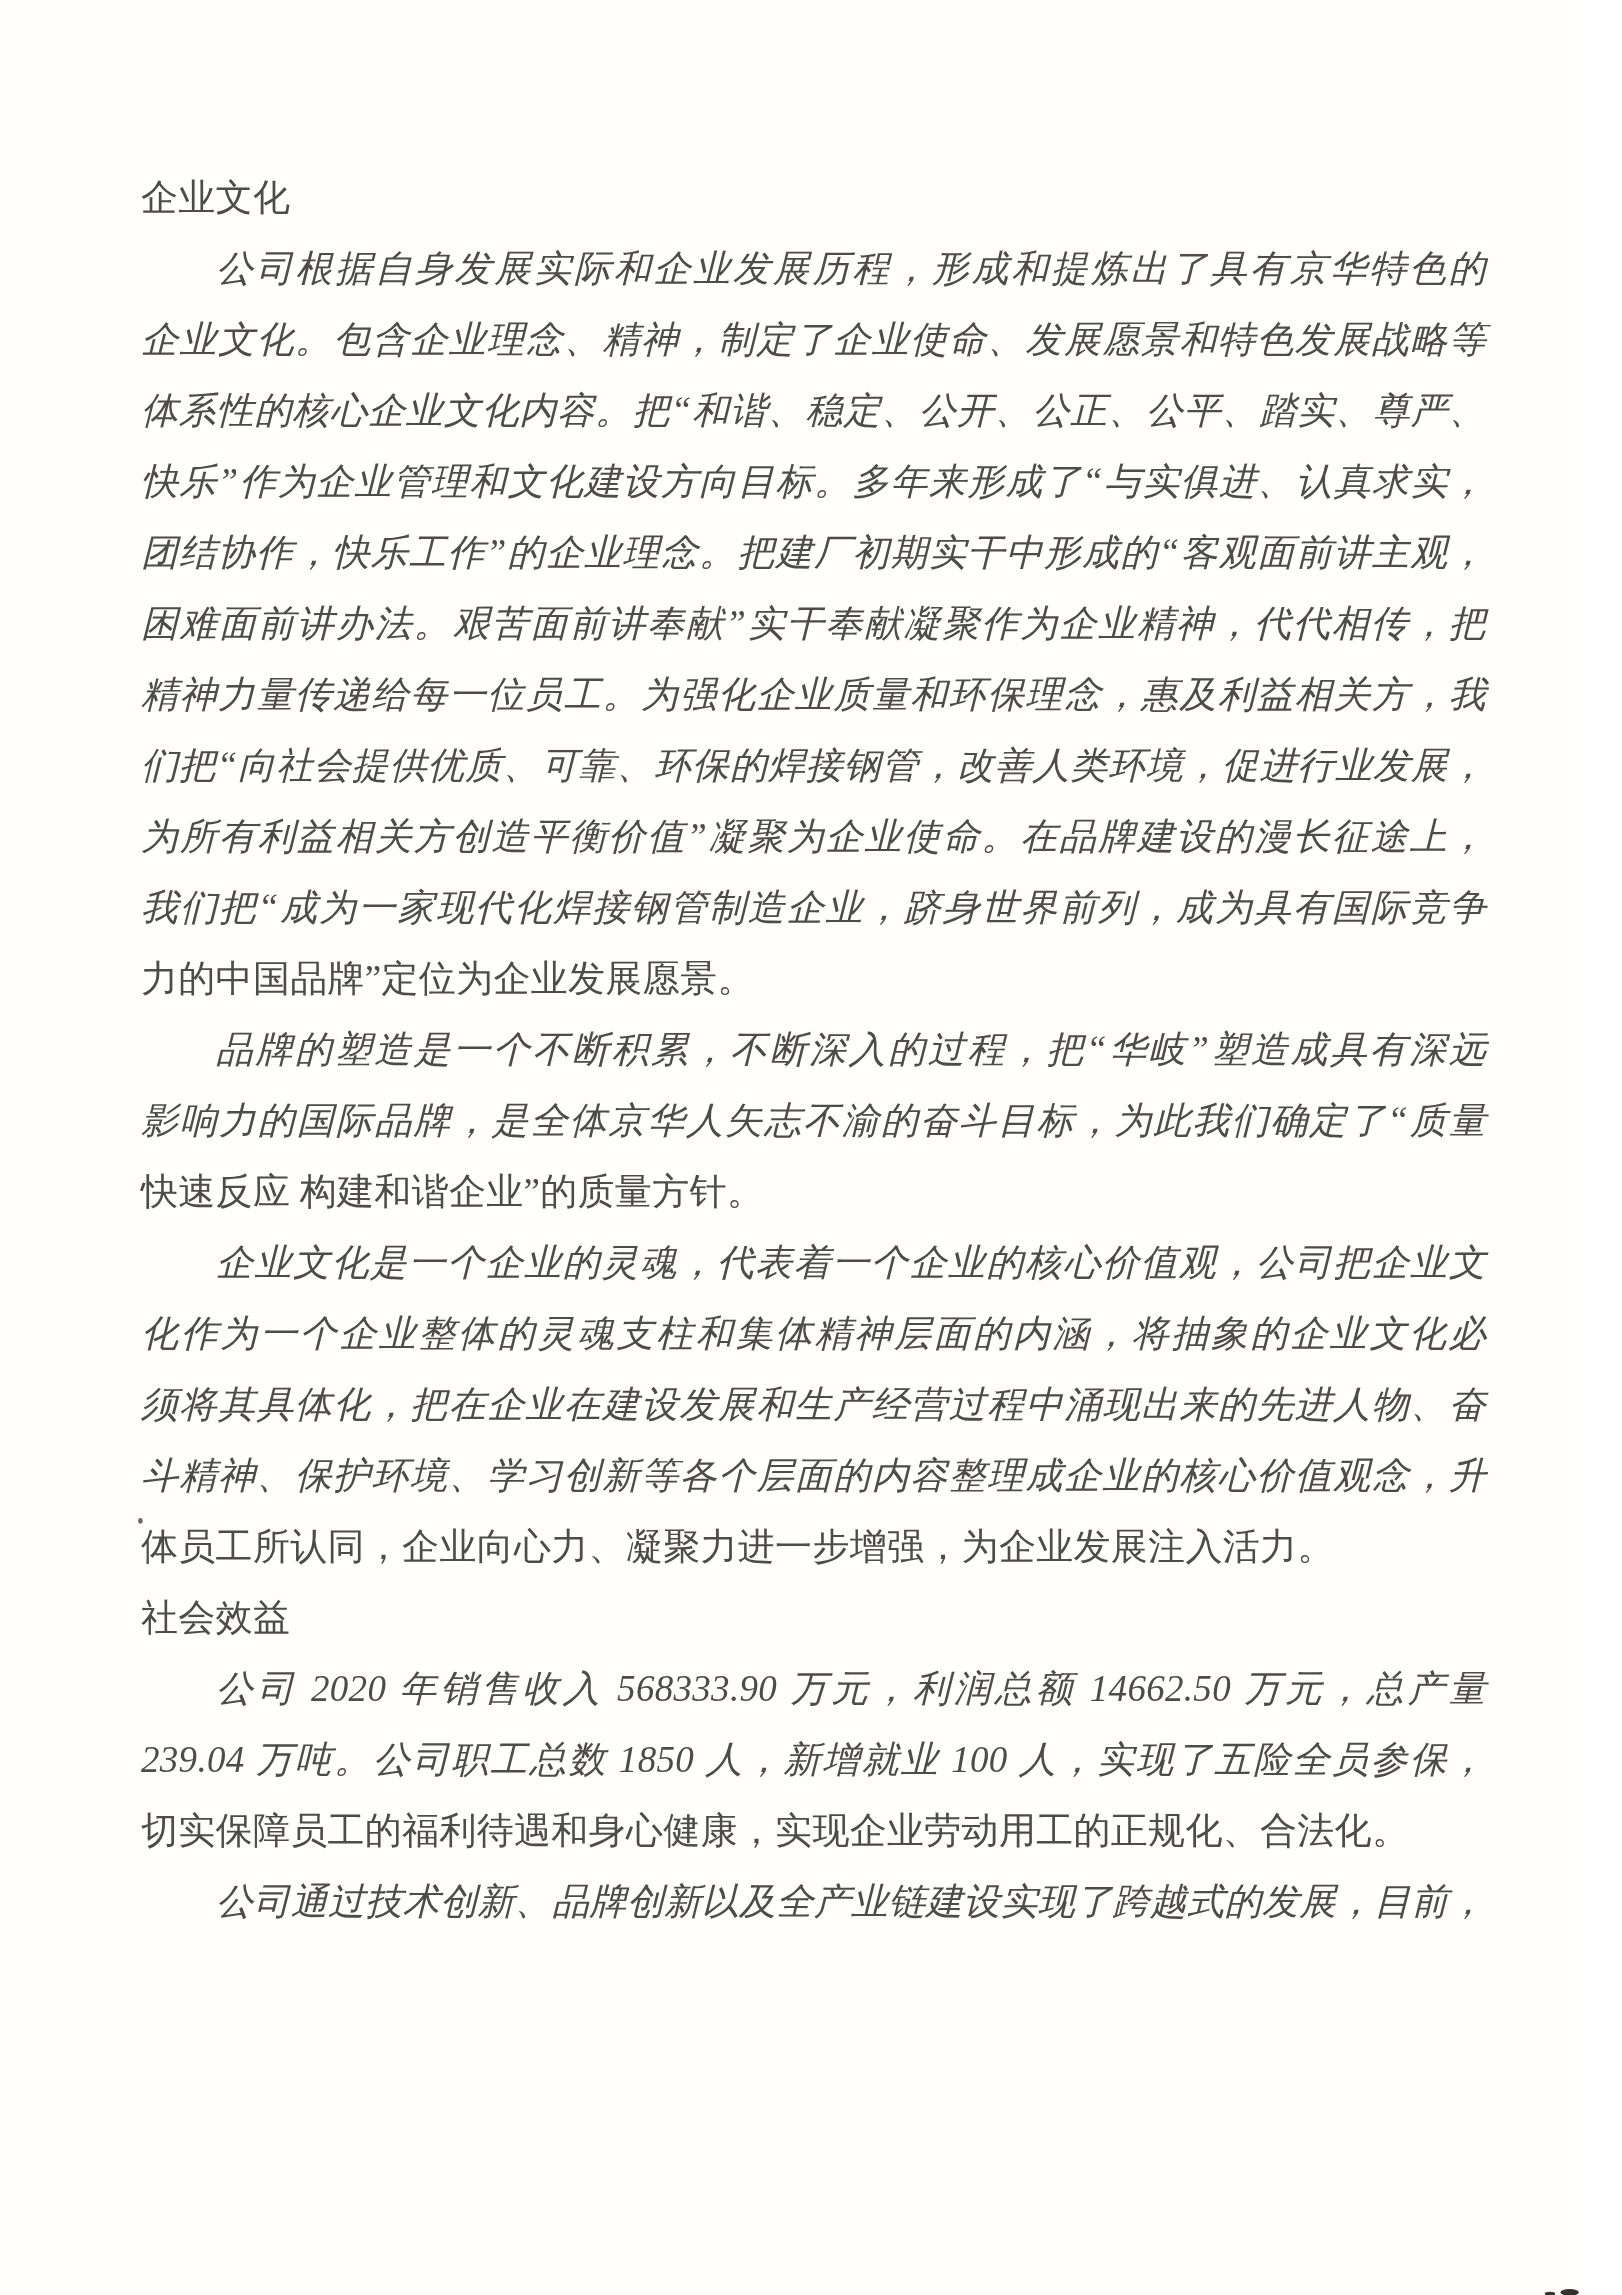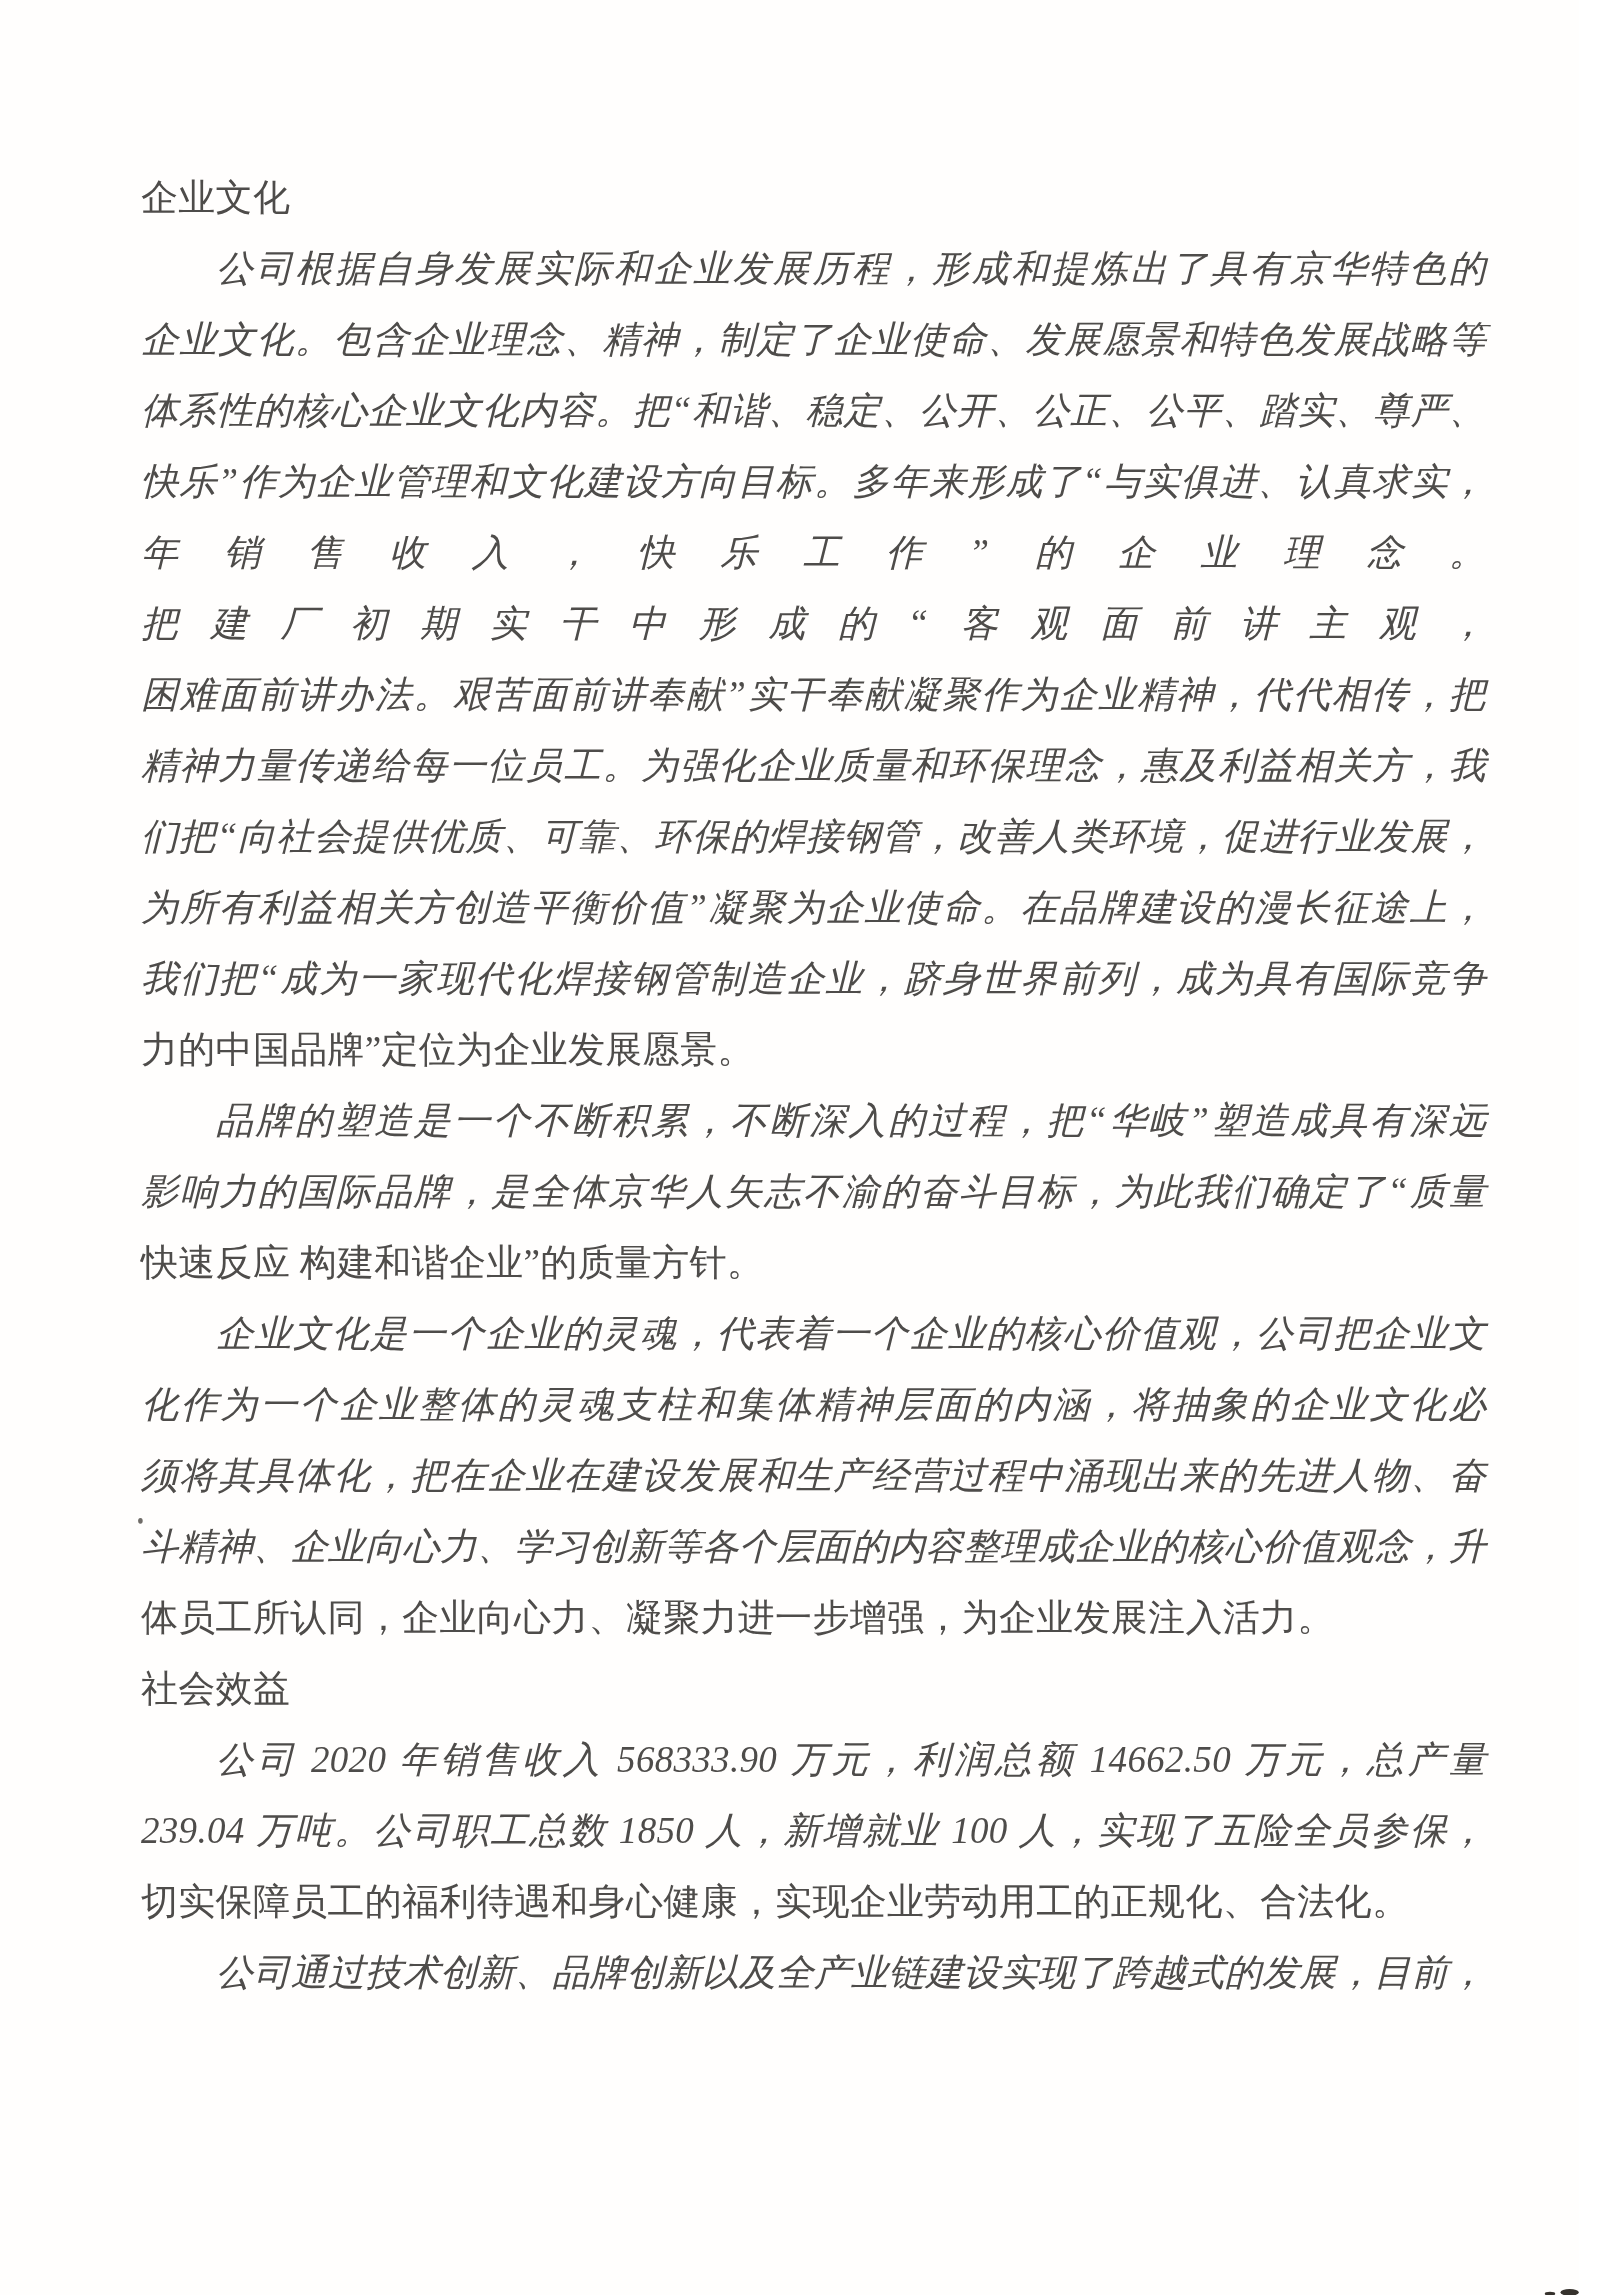--- a/index.html
+++ b/index.html
@@ -57,34 +57,34 @@
 <body>
 
 <div class="page">
 
   <main class="textblock" id="textblock">
       <p class="line heading">企业文化</p>
       <p class="line indent fill">公司根据自身发展实际和企业发展历程，形成和提炼出了具有京华特色的</p>
       <p class="line fill">企业文化。包含企业理念、精神，制定了企业使命、发展愿景和特色发展战略等</p>
       <p class="line fill">体系性的核心企业文化内容。把“和谐、稳定、公开、公正、公平、踏实、尊严、</p>
       <p class="line fill">快乐”作为企业管理和文化建设方向目标。多年来形成了“与实俱进、认真求实，</p>
-      <p class="line fill">年销售收入，快乐工作”的企业理念。把建厂初期实干中形成的“客观面前讲主观，</p>
+      <p class="line fill">团结协作，快乐工作”的企业理念。把建厂初期实干中形成的“客观面前讲主观，</p>
       <p class="line fill">困难面前讲办法。艰苦面前讲奉献”实干奉献凝聚作为企业精神，代代相传，把</p>
       <p class="line fill">精神力量传递给每一位员工。为强化企业质量和环保理念，惠及利益相关方，我</p>
       <p class="line fill">们把“向社会提供优质、可靠、环保的焊接钢管，改善人类环境，促进行业发展，</p>
       <p class="line fill">为所有利益相关方创造平衡价值”凝聚为企业使命。在品牌建设的漫长征途上，</p>
       <p class="line fill">我们把“成为一家现代化焊接钢管制造企业，跻身世界前列，成为具有国际竞争</p>
       <p class="line">力的中国品牌”定位为企业发展愿景。</p>
       <p class="line indent fill">品牌的塑造是一个不断积累，不断深入的过程，把“华岐”塑造成具有深远</p>
       <p class="line fill">影响力的国际品牌，是全体京华人矢志不渝的奋斗目标，为此我们确定了“质量</p>
       <p class="line">快速反应 构建和谐企业”的质量方针。</p>
       <p class="line indent fill">企业文化是一个企业的灵魂，代表着一个企业的核心价值观，公司把企业文</p>
       <p class="line fill">化作为一个企业整体的灵魂支柱和集体精神层面的内涵，将抽象的企业文化必</p>
       <p class="line fill">须将其具体化，把在企业在建设发展和生产经营过程中涌现出来的先进人物、奋</p>
-      <p class="line fill">斗精神、企业向心力、学习创新等各个层面的内容整理成企业的核心价值观念，升</p>
+      <p class="line fill">斗精神、保护环境、学习创新等各个层面的内容整理成企业的核心价值观念，升</p>
       <p class="line">体员工所认同，企业向心力、凝聚力进一步增强，为企业发展注入活力。</p>
       <p class="line heading">社会效益</p>
       <p class="line indent fill">公司 2020 年销售收入 568333.90 万元，利润总额 14662.50 万元，总产量</p>
       <p class="line fill">239.04 万吨。公司职工总数 1850 人，新增就业 100 人，实现了五险全员参保，</p>
       <p class="line">切实保障员工的福利待遇和身心健康，实现企业劳动用工的正规化、合法化。</p>
       <p class="line indent fill">公司通过技术创新、品牌创新以及全产业链建设实现了跨越式的发展，目前，</p>
     </main>
 
   <svg class="artifact-layer" width="1623" height="2295" viewBox="0 0 2479 3507" xmlns="http://www.w3.org/2000/svg">
 

